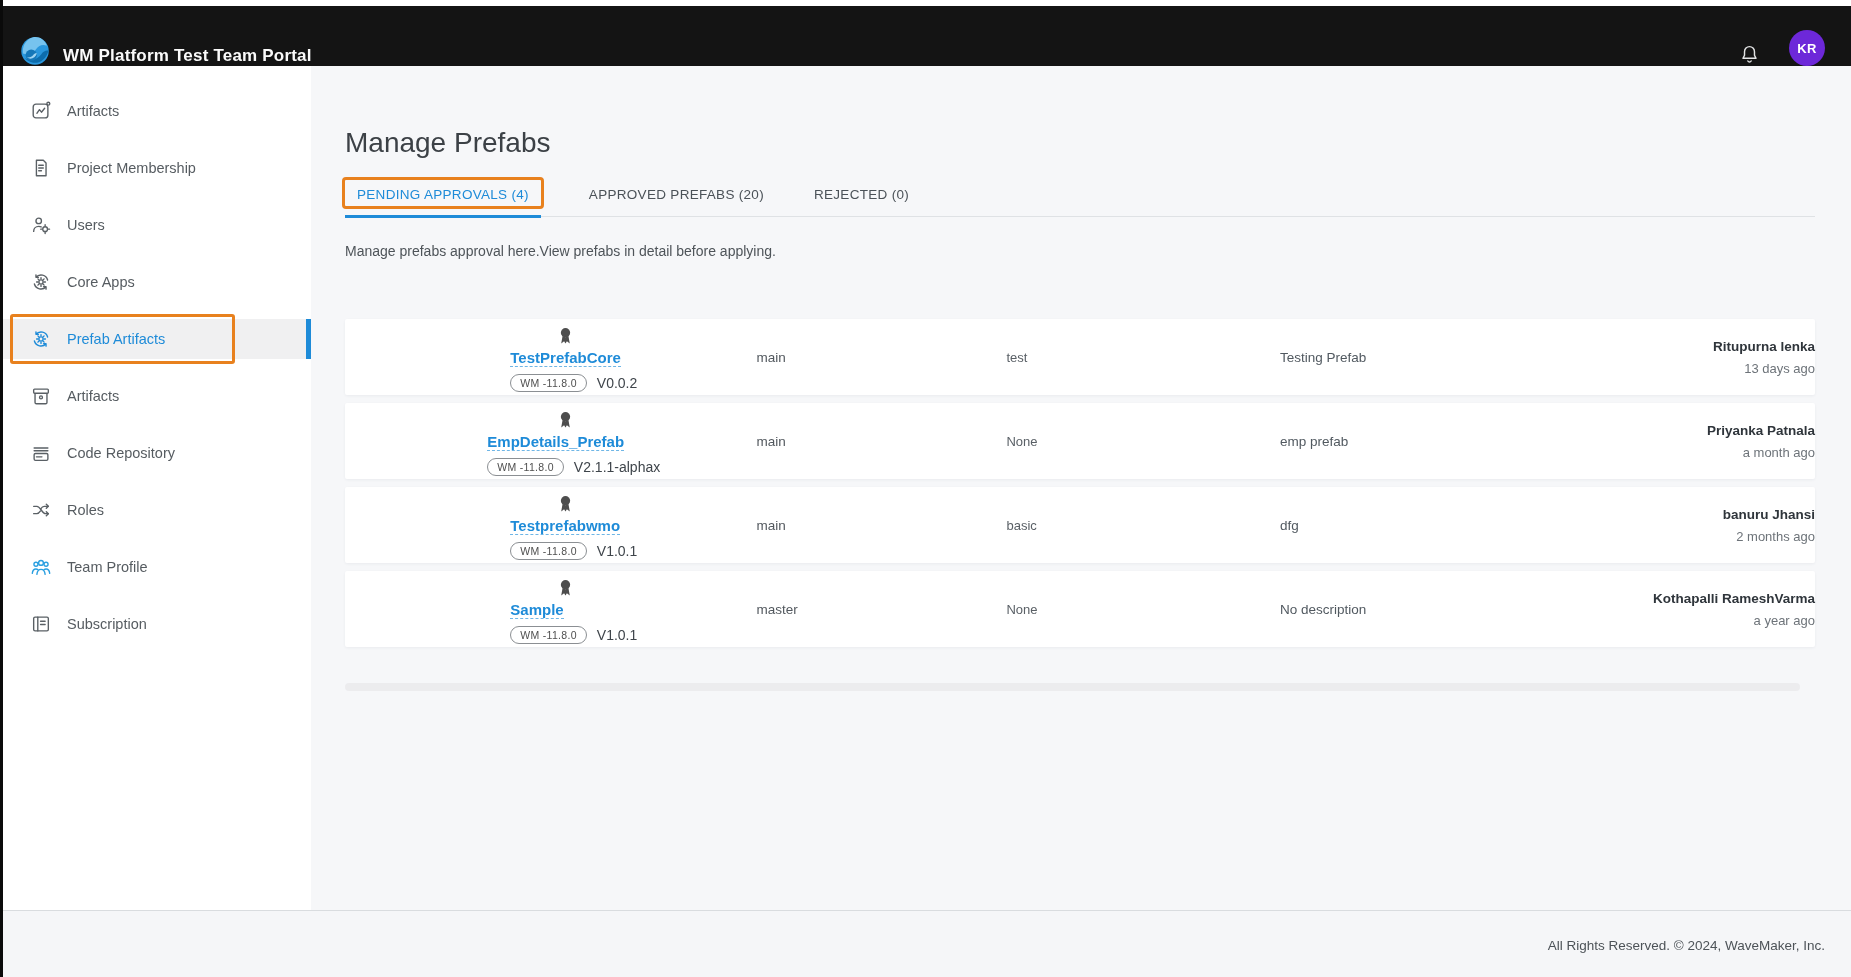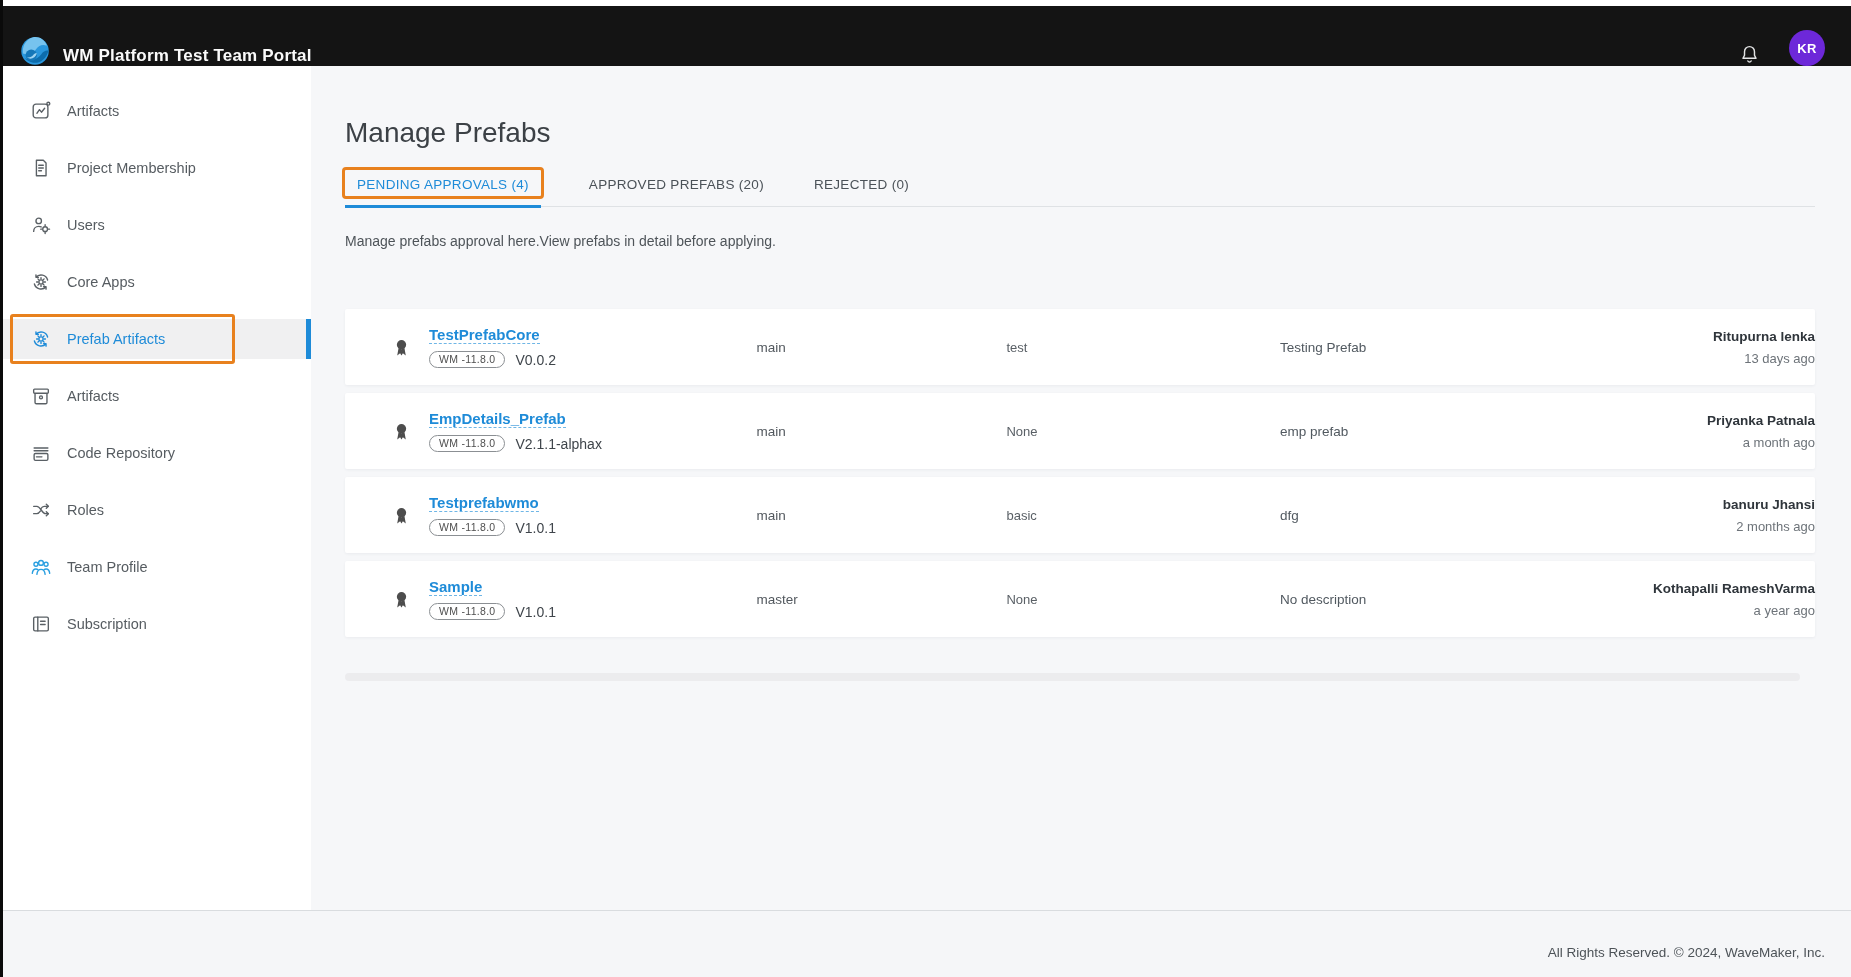--- a/index.html
+++ b/index.html
@@ -60,21 +60,21 @@
   .side-item.active .active-bar{
     display:block;position:absolute;right:0;top:0;bottom:0;width:5px;background:var(--accent);
   }
   .side-item .annotation-box{display:none;}
   .side-item.annotated .annotation-box{
     display:block;position:absolute;left:10px;top:-5px;bottom:-5px;width:225px;
     border:3px solid var(--orange);border-radius:3px;pointer-events:none;
   }
 
   
-  .main{flex:1;padding:0 36px 0 34px;min-width:0;}
+  .main{flex:1;padding:10px 36px 0 34px;min-width:0;}
   .page-title{margin-top:51px;font-size:28px;font-weight:400;color:#3c4146;}
 
   .tabs{margin-top:28px;display:flex;border-bottom:1px solid #dfe2e5;}
   .tab{
     position:relative;margin-right:46px;padding:0 2px 14px;
     font-size:13.5px;font-weight:500;letter-spacing:.3px;
     color:#4b5258;cursor:pointer;text-transform:uppercase;
   }
   .tab.active{color:var(--accent);padding:0 12px 14px;}
   .tab.active::after{
@@ -97,21 +97,21 @@
   .hcol.i2{width:18.6%;}
   .hcol.i3{width:18%;}
   .hcol.i4{flex:1;}
 
   .trow{
     background:#fff;height:76px;margin-bottom:8px;border-radius:2px;
     display:flex;align-items:center;
     box-shadow:0 1px 3px rgba(40,50,60,.06);
   }
   .cell{min-width:0;}
-  .cell.name{width:28%;display:flex;align-items:center;padding-left:46px;}
+  .cell.name{width:28%;display:flex;align-items:center;padding-left:46px;flex-direction:column;}
   .cell.branch{width:17%;font-size:13.5px;color:#52585e;}
   .cell.category{width:18.6%;font-size:13px;color:#5a6066;}
   .cell.desc{width:18%;font-size:13.5px;color:#515960;}
   .cell.pub{flex:1;text-align:right;}
   .medal{width:21px;height:27px;color:#4d4d4d;margin-right:17px;display:inline-flex;flex:0 0 auto;}
   .medal svg{width:100%;height:100%;}
   .name-stack{display:flex;flex-direction:column;align-items:flex-start;}
   .name-link{
     font-size:15px;font-weight:700;color:var(--accent);
     text-decoration:none;border-bottom:1px dashed #6fb6e6;
@@ -127,21 +127,21 @@
   .pub-name{font-size:13.5px;font-weight:700;color:#2f353b;}
   .pub-when{font-size:13px;color:#6d7379;margin-top:7px;}
 
   .table-end-bar{
     margin:36px 15px 0 0;height:8px;border-radius:4px;background:#ececee;
   }
 
   
   .app-footer{
     height:67px;border-top:1px solid #d9dcdf;background:#f5f6f8;
-    text-align:right;padding:34px 26px 0 0;
+    text-align:right;padding:27px 26px 0 0;
     font-size:13.5px;color:#4d5358;
   }
 </style>
 </head>
 <body>
 
 <div class="top-strip"></div>
 
 <header class="app-header">
   <span class="logo">

